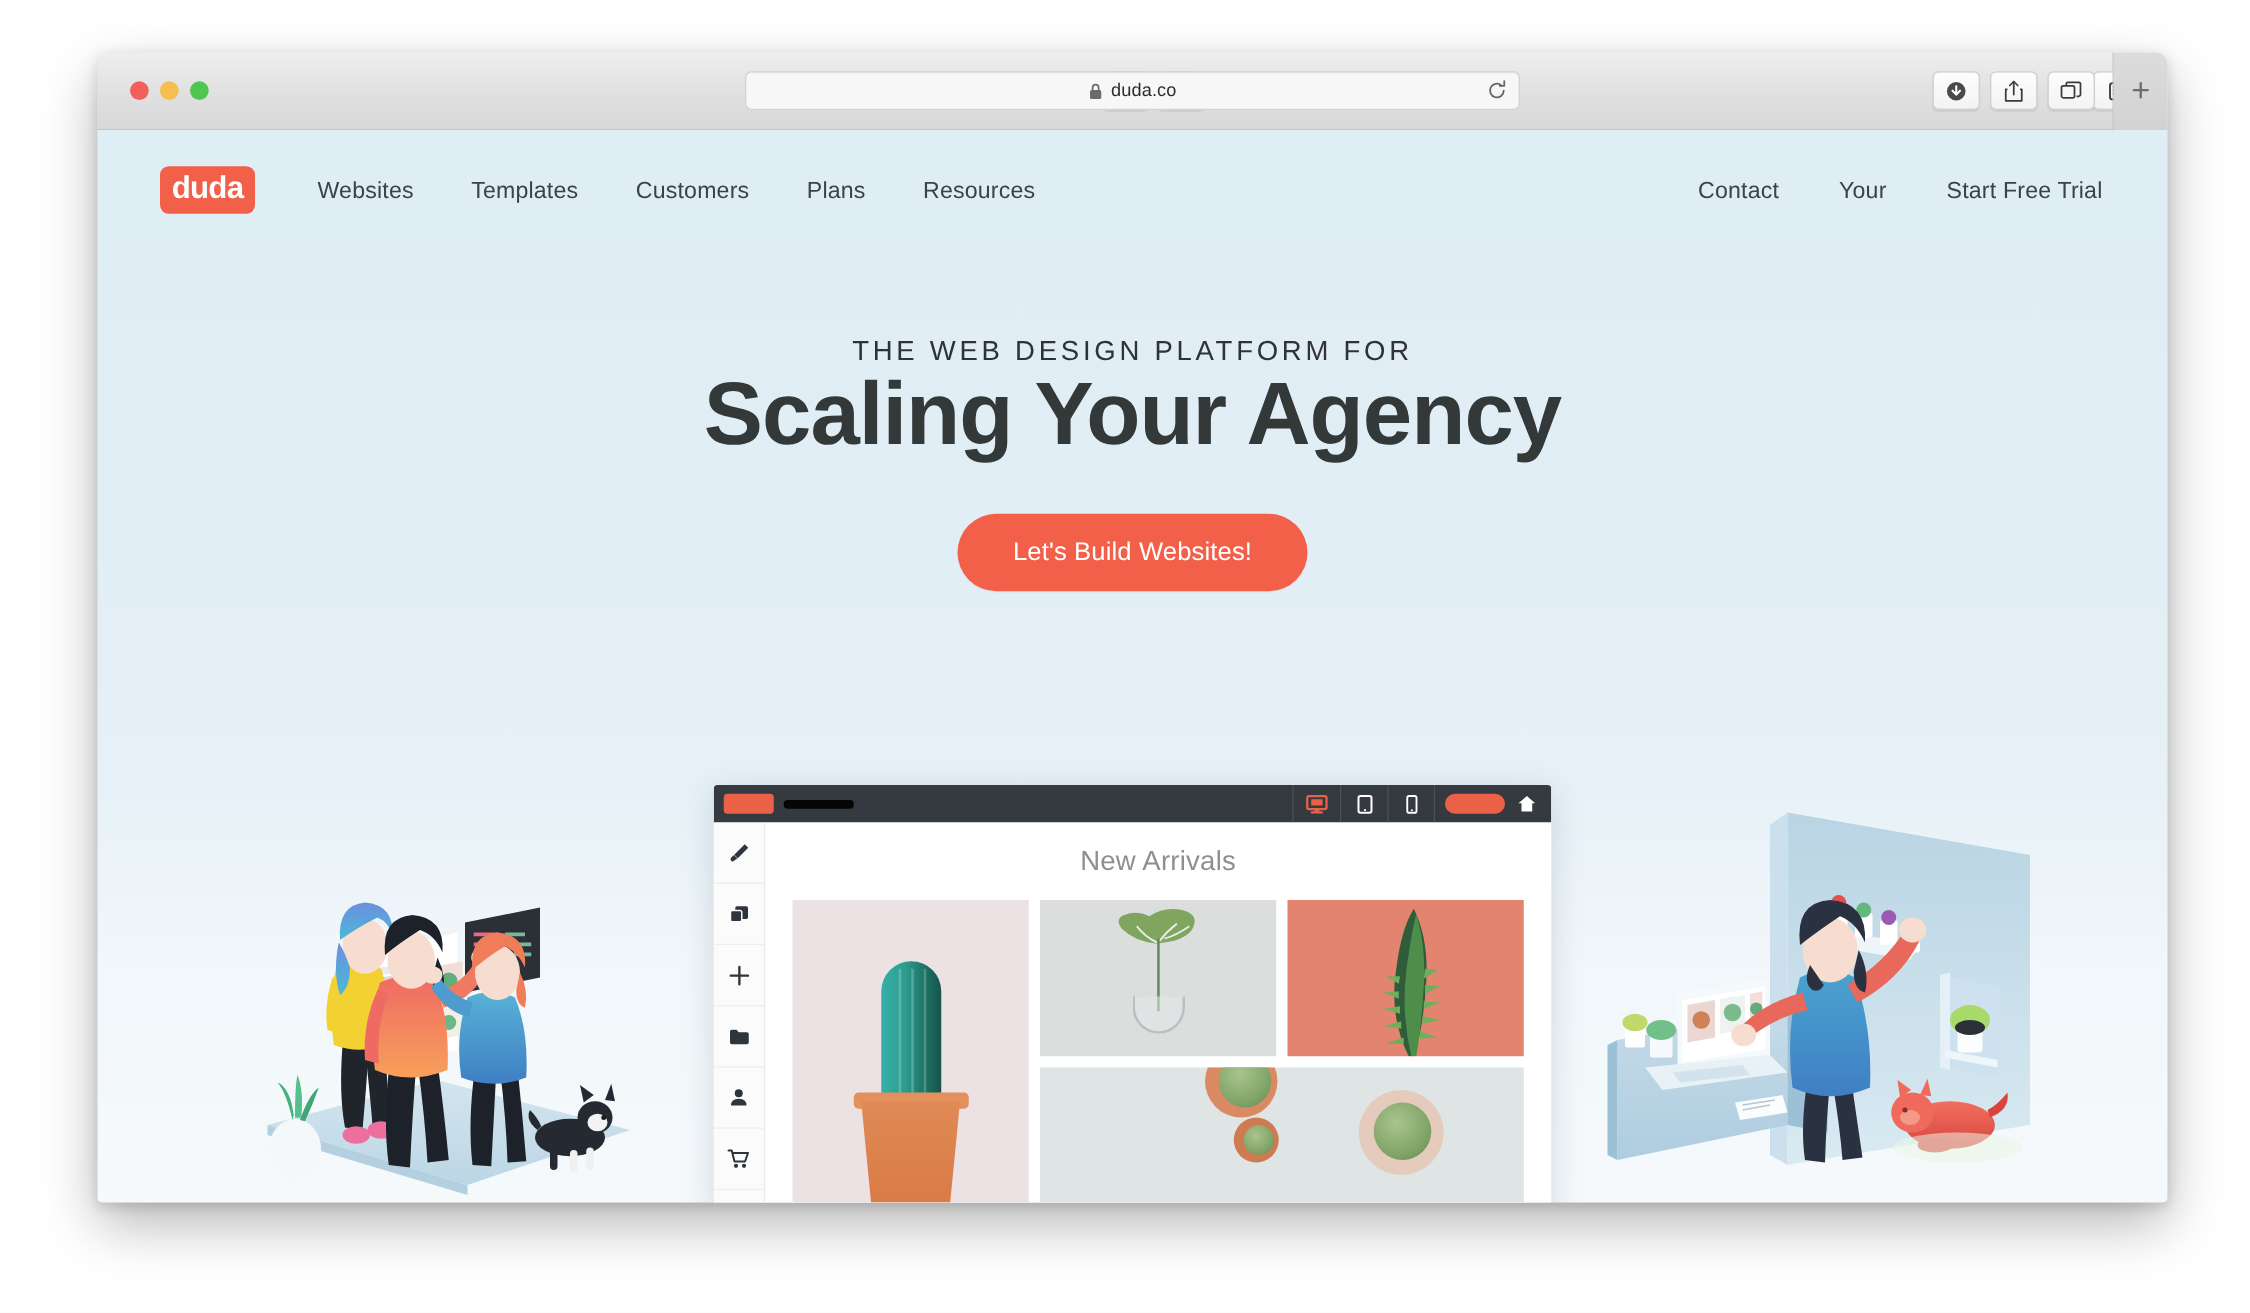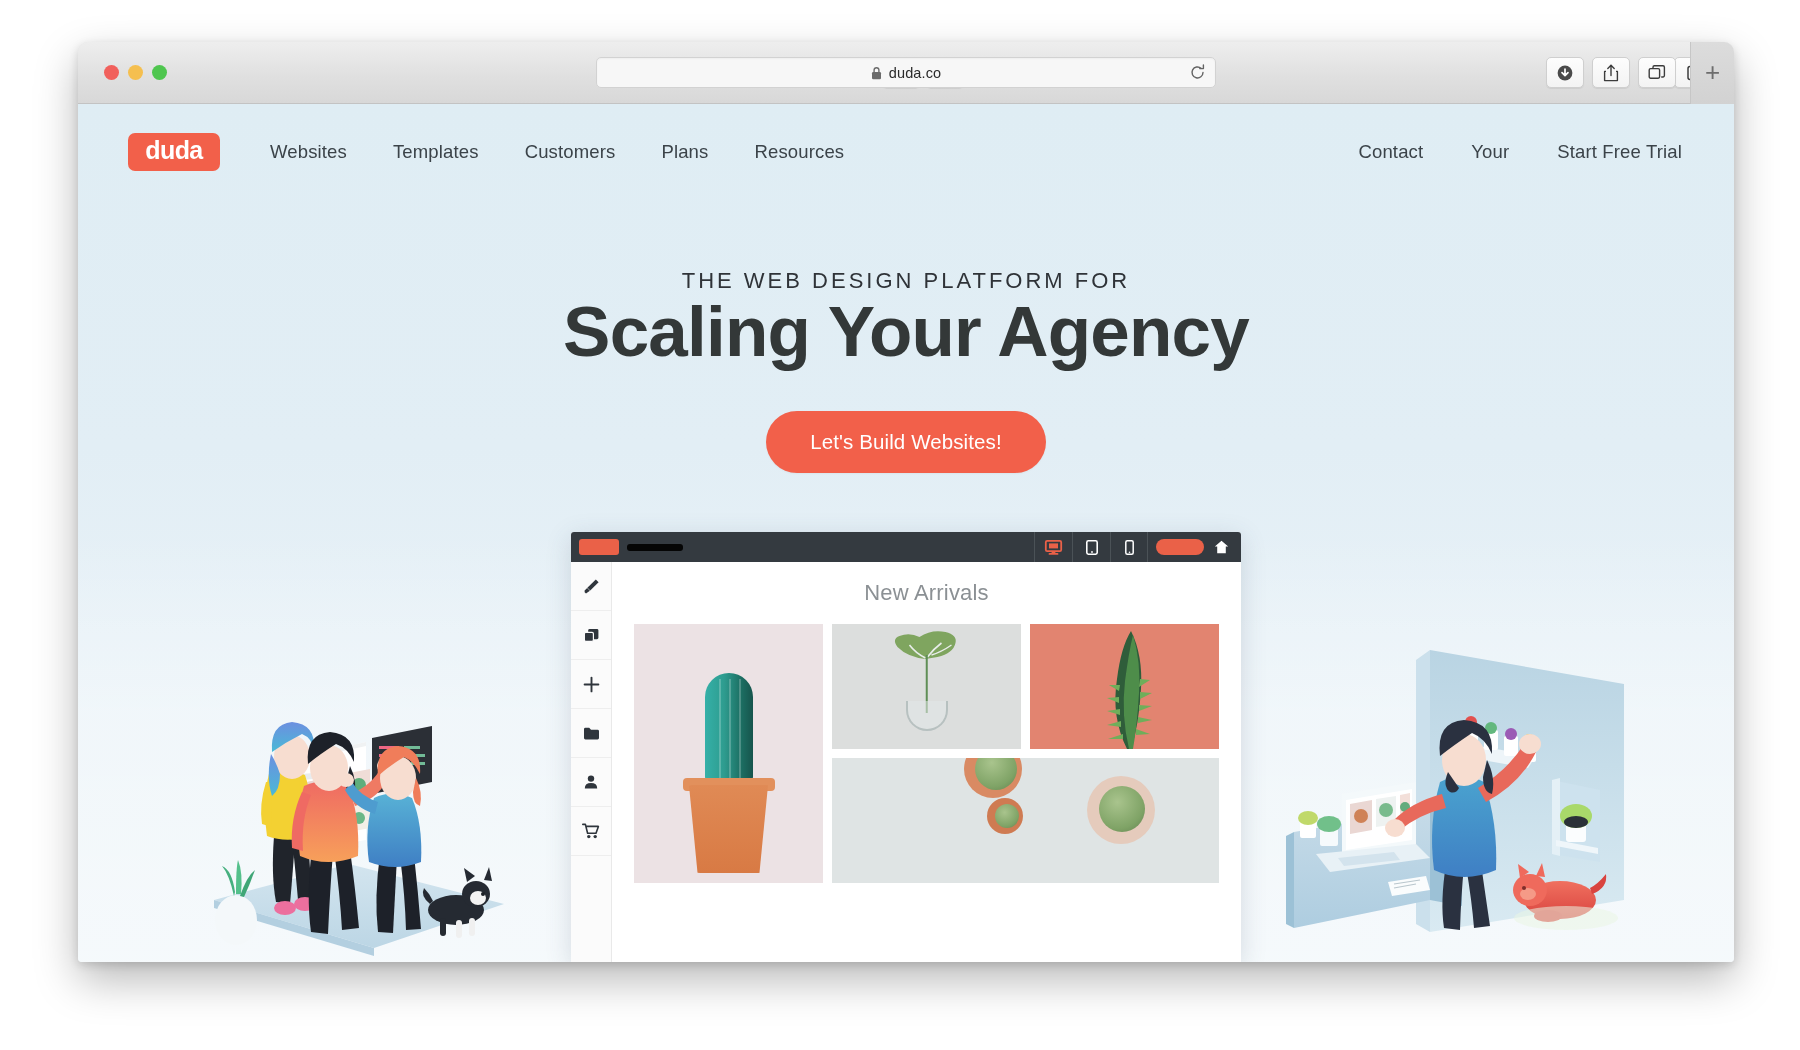--- a/index.html
+++ b/index.html
@@ -134,21 +134,21 @@
   
   .site-nav {
     position: relative;
     height: 96px;
     display: flex;
     align-items: center;
     padding: 0 52px 0 50px;
     z-index: 20;
   }
   .logo {
-    width: 92px;
+    width: 76px;
     height: 38px;
     background: #f2604a;
     border-radius: 7px;
     display: flex;
     align-items: center;
     justify-content: center;
     color: #ffffff;
     font-size: 25px;
     font-weight: 700;
     letter-spacing: -0.6px;
@@ -208,21 +208,21 @@
     font-family: inherit;
     letter-spacing: 0.1px;
     box-shadow: 0 1px 2px rgba(0,0,0,0.04);
   }
 
   
   .scene {
     position: absolute;
     left: 0; right: 0;
     bottom: 0;
-    height: 430px;
+    height: 334px;
     padding-left: 32px;
   }
 
   
   .scene-bg {
     position: absolute;
     inset: 0;
     background: linear-gradient(to bottom, rgba(255,255,255,0) 0%, rgba(255,255,255,0.38) 42%, rgba(255,255,255,0.55) 100%);
   }
 

